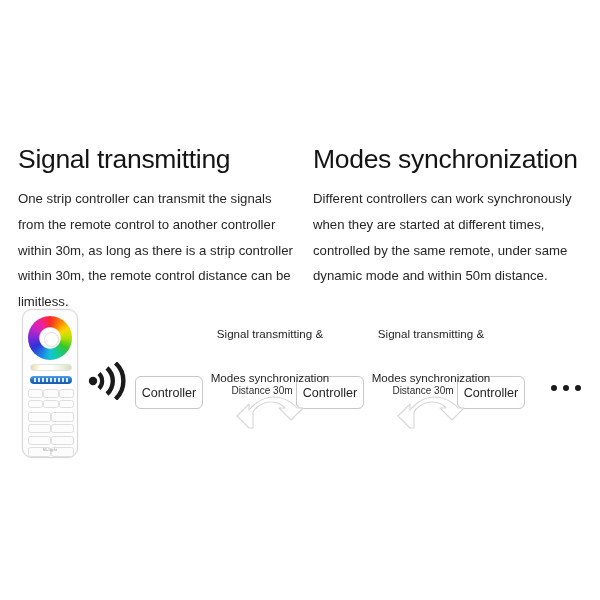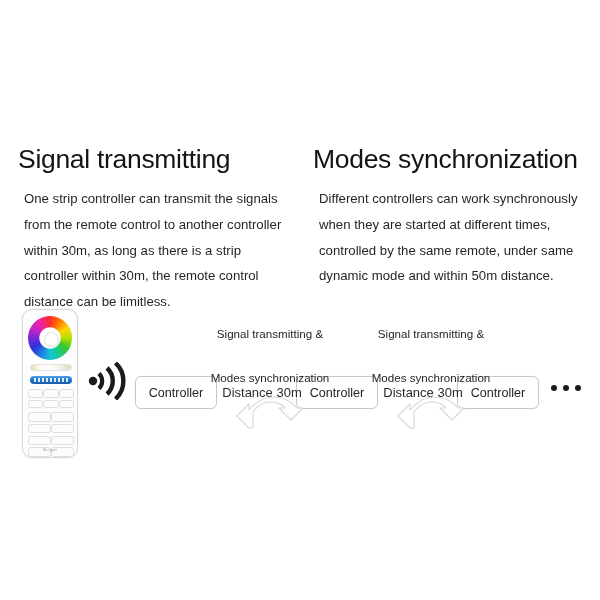--- a/index.html
+++ b/index.html
@@ -31,21 +31,21 @@
     color: #141414;
     margin: 11px 0 12px 0;
     line-height: 1.1;
     white-space: nowrap;
   }
 
   .body-text {
     font-size: 13.2px;
     line-height: 1.95;
     color: #262626;
-    margin: 6px;
+    margin: 0;
   }
 
   
   .diagram {
     position: absolute;
     left: 0;
     top: 290px;
     width: 600px;
     height: 190px;
   }
@@ -157,21 +157,21 @@
     left: 88px;
     top: 72px;
     width: 42px;
     height: 38px;
   }
 
   
   .ctrl-box {
     position: absolute;
     top: 86px;
-    width: 82px;
+    width: 68px;
     height: 33px;
     border: 1px solid #c8c8c8;
     border-radius: 6px;
     background: #fff;
     box-shadow: 0 0 1px rgba(0,0,0,0.08);
     box-sizing: border-box;
     display: flex;
     align-items: center;
     justify-content: center;
     font-size: 12.6px;
@@ -179,21 +179,21 @@
   }
   .ctrl-1 { left: 135px; }
   .ctrl-2 { left: 296px; }
   .ctrl-3 { left: 457px; }
 
   .distance {
     position: absolute;
     top: 95px;
     width: 82px;
     text-align: center;
-    font-size: 13px;
+    font-size: 10px;
     color: #2a2a2a;
   }
   .dist-1 { left: 221px; }
   .dist-2 { left: 382px; }
 
   .ellipsis {
     position: absolute;
     top: 95px;
     left: 551px;
     display: flex;

